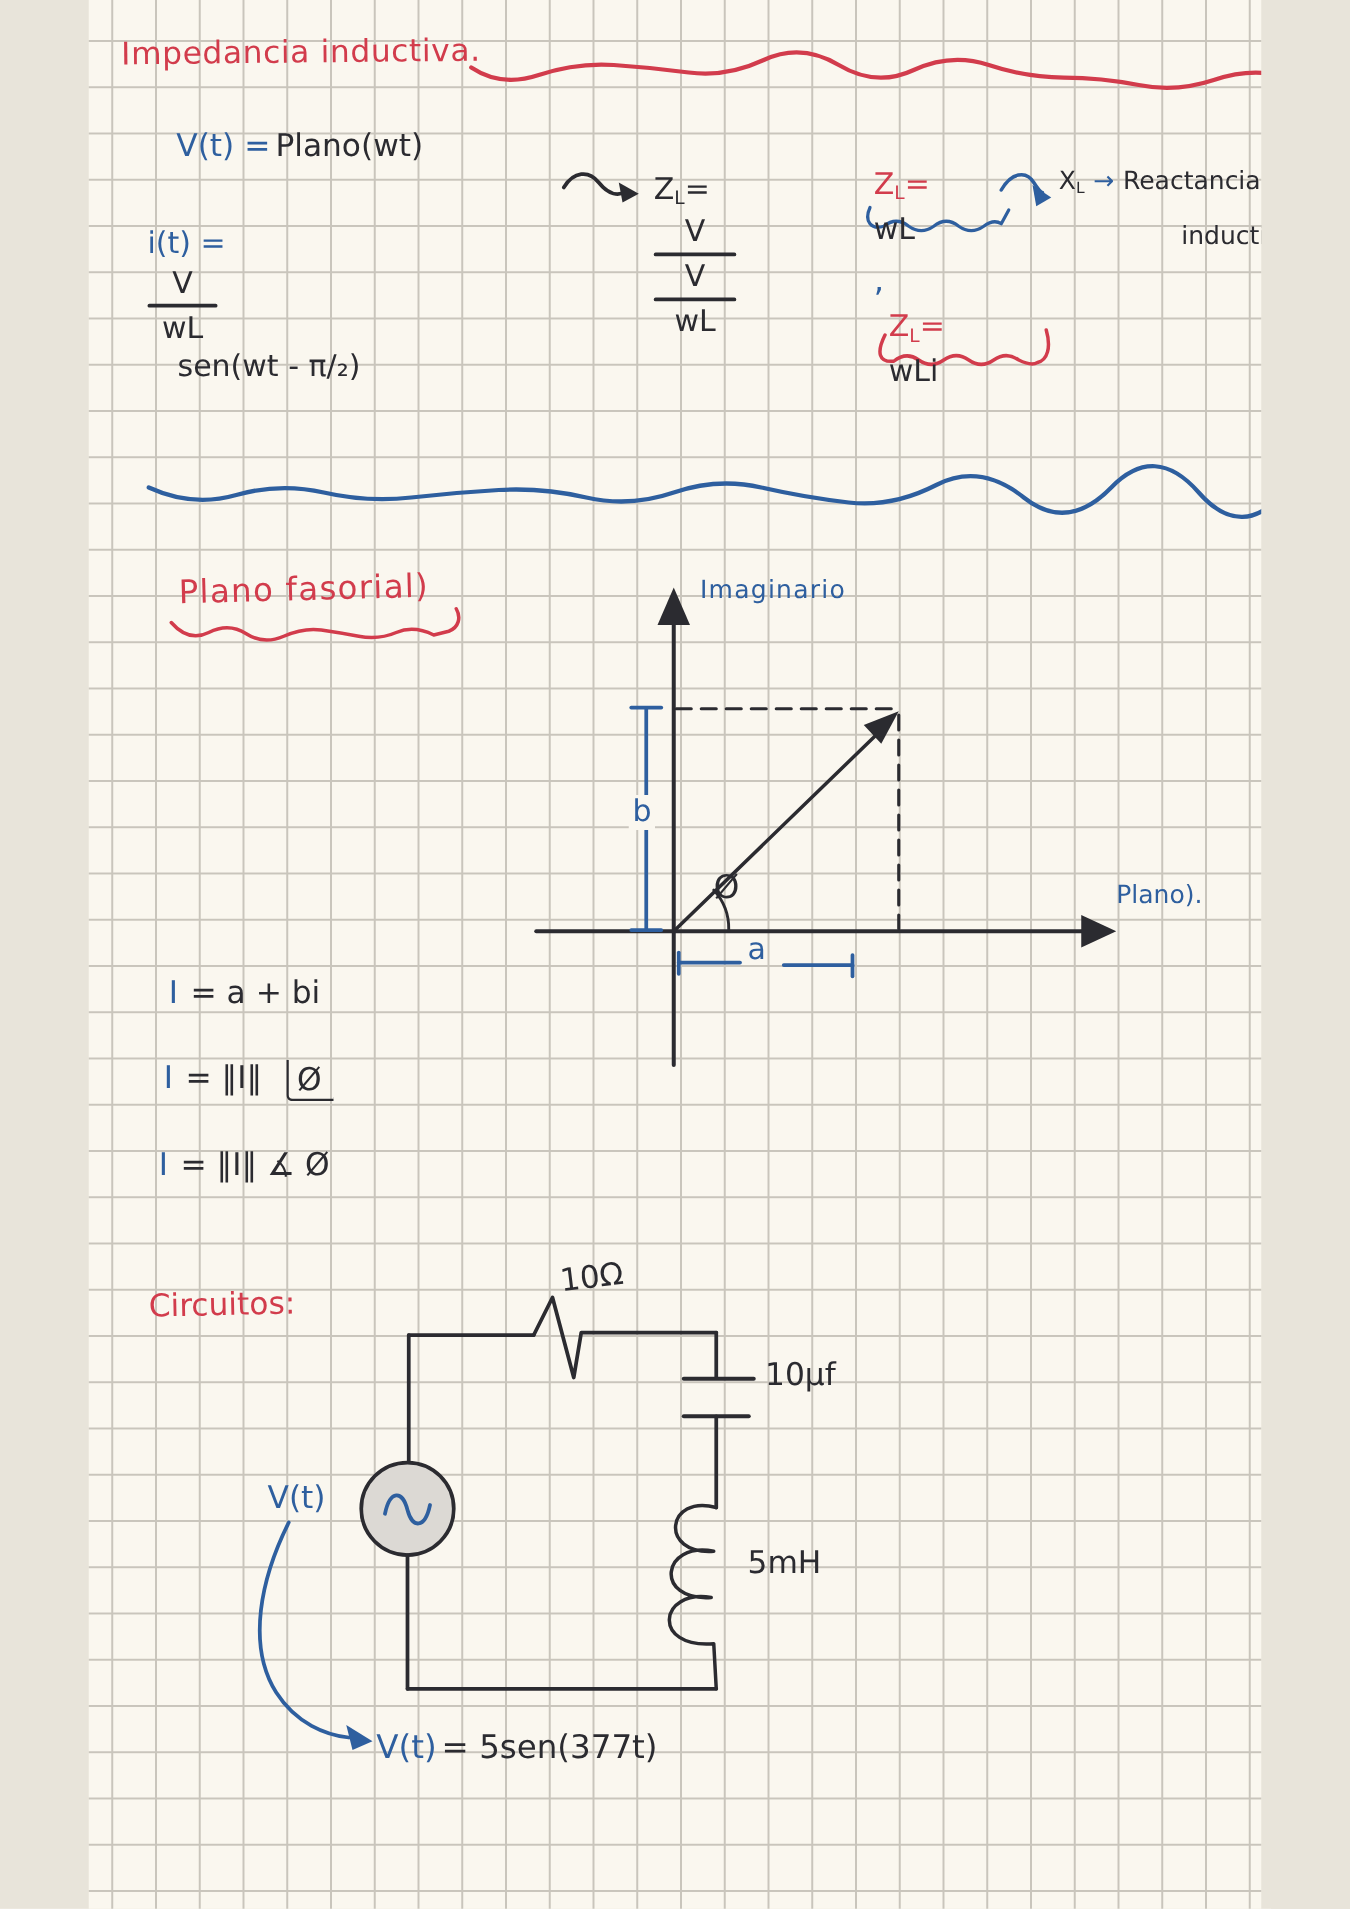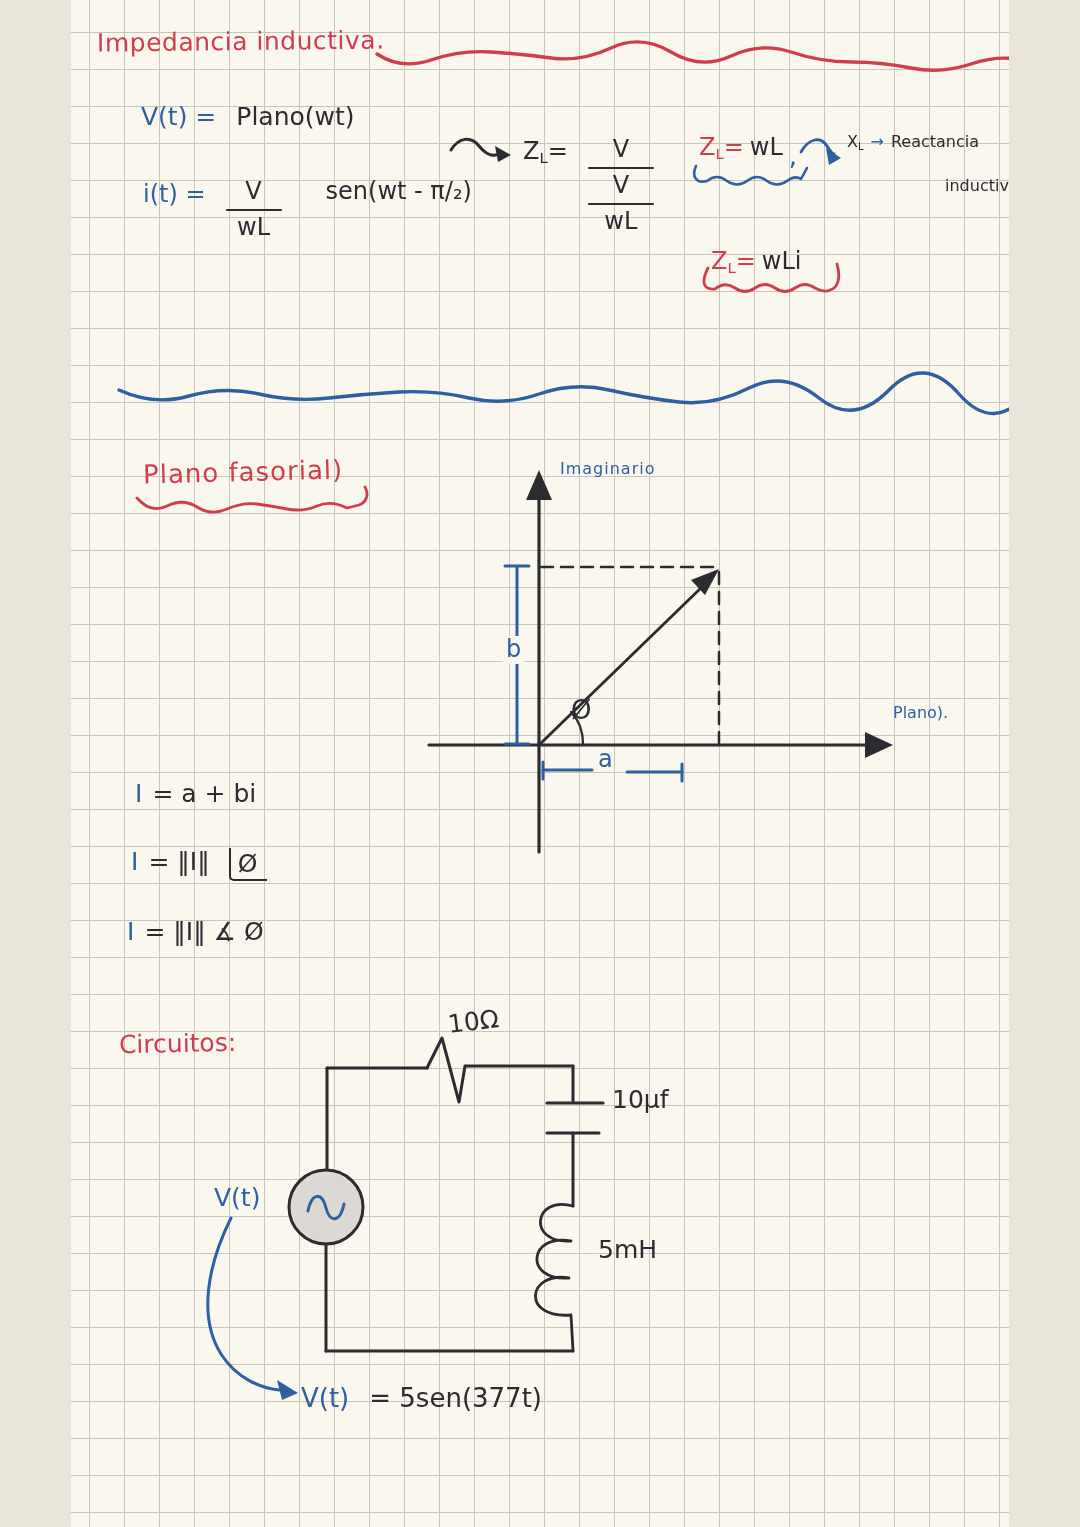--- a/index.html
+++ b/index.html
@@ -17,24 +17,24 @@
     background-size:35px 37px;
     background-position:18px 32px;
   }
   svg.overlay{position:absolute;left:0;top:0;width:1080px;height:1527px;pointer-events:none;}
   .sk-ink{stroke:var(--c-ink);fill:none;stroke-linecap:round;stroke-linejoin:round;}
   .sk-red{stroke:var(--c-red);fill:none;stroke-linecap:round;stroke-linejoin:round;}
   .sk-blue{stroke:var(--c-blue);fill:none;stroke-linecap:round;stroke-linejoin:round;}
   .fl-ink{fill:var(--c-ink);stroke:none;}
   .fl-blue{fill:var(--c-blue);stroke:none;}
   .abs{position:absolute;white-space:nowrap;}
-  .row{display:flex;align-items:flex-start;gap:20px;}
+  .row{display:flex;align-items:flex-start;gap:4px;}
   .ink{color:var(--c-ink);} .red{color:var(--c-red);} .blue{color:var(--c-blue);}
-  .t24{font-size:24px;line-height:1.15;} .t25{font-size:25px;line-height:1.15;}
-  .t23{font-size:16px;line-height:1.15;} .t26{font-size:26px;line-height:1.15;}
+  .t24{font-size:24px;line-height:1.15;flex-direction:column;} .t25{font-size:25px;line-height:1.15;}
+  .t23{font-size:20px;line-height:1.15;} .t26{font-size:26px;line-height:1.15;}
   sub{font-size:.62em;vertical-align:-.3em;}
   .frac{display:inline-flex;flex-direction:column;align-items:center;}
   .fbar{align-self:stretch;height:2.6px;background:var(--c-ink);border-radius:2px;margin:3px 0;}
   .angle-box{display:inline-block;border-left:2.6px solid var(--c-ink);
     border-bottom:2.6px solid var(--c-ink);border-radius:0 0 0 5px;
     padding:2px 10px 0 7px;margin-left:9px;}
   .bgpaper{background:var(--c-paper);padding:0 3px;}
 </style>
 </head>
 <body>
@@ -96,21 +96,21 @@
     <polygon class="fl-blue" points="227,1393 206,1380 211,1400"></polygon>
   </svg>
 
   <div class="abs t25 red" style="left:26px;top:28px;letter-spacing:.5px;transform:rotate(-.6deg)">Impedancia inductiva.</div>
 
   <div class="abs row t25" style="left:70px;top:103px">
     <span class="blue">V(t) =</span>
     <span class="ink">Plano(wt)</span>
   </div>
 
-  <div class="abs row t24" style="left:72px;top:178px">
+  <div class="abs row t24" style="left:47px;top:178px">
     <span class="blue" style="margin-top:3px">i(t) =</span>
     <span class="frac" style="min-width:56px">
       <span class="ink">V</span>
       <span class="fbar"></span>
       <span class="ink">wL</span>
     </span>
     <span class="ink" style="margin-left:24px">sen(wt - π/₂)</span>
   </div>
 
   <div class="abs row t24" style="left:452px;top:136px">

